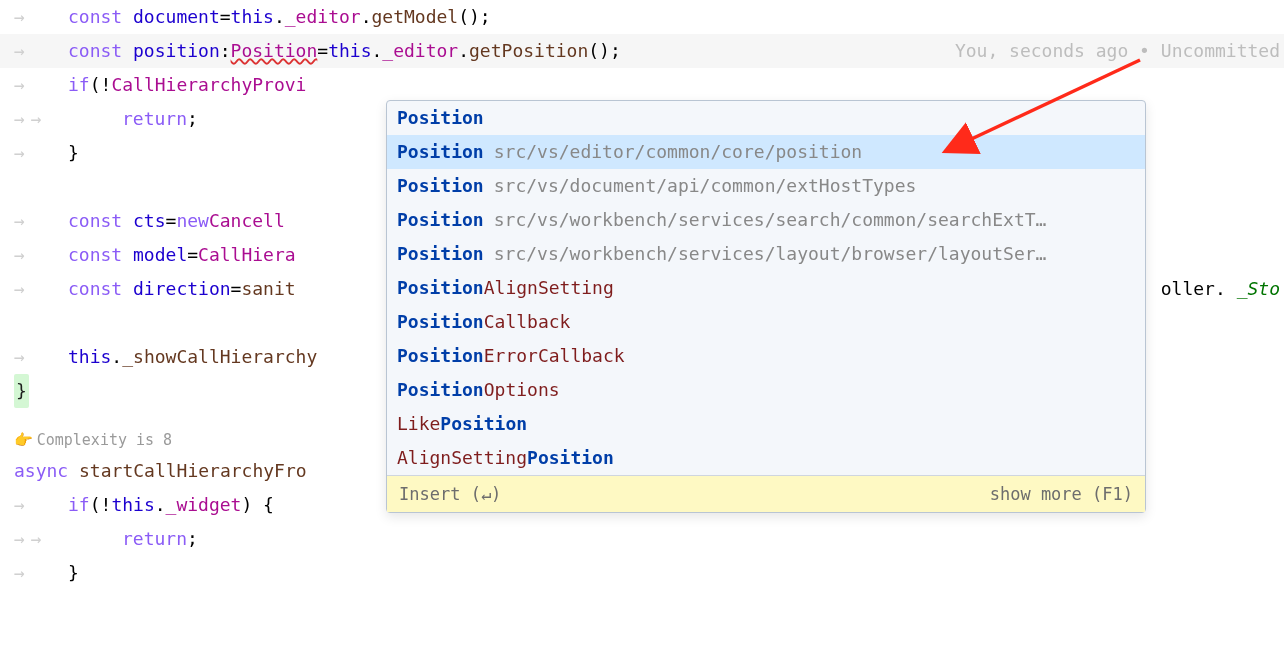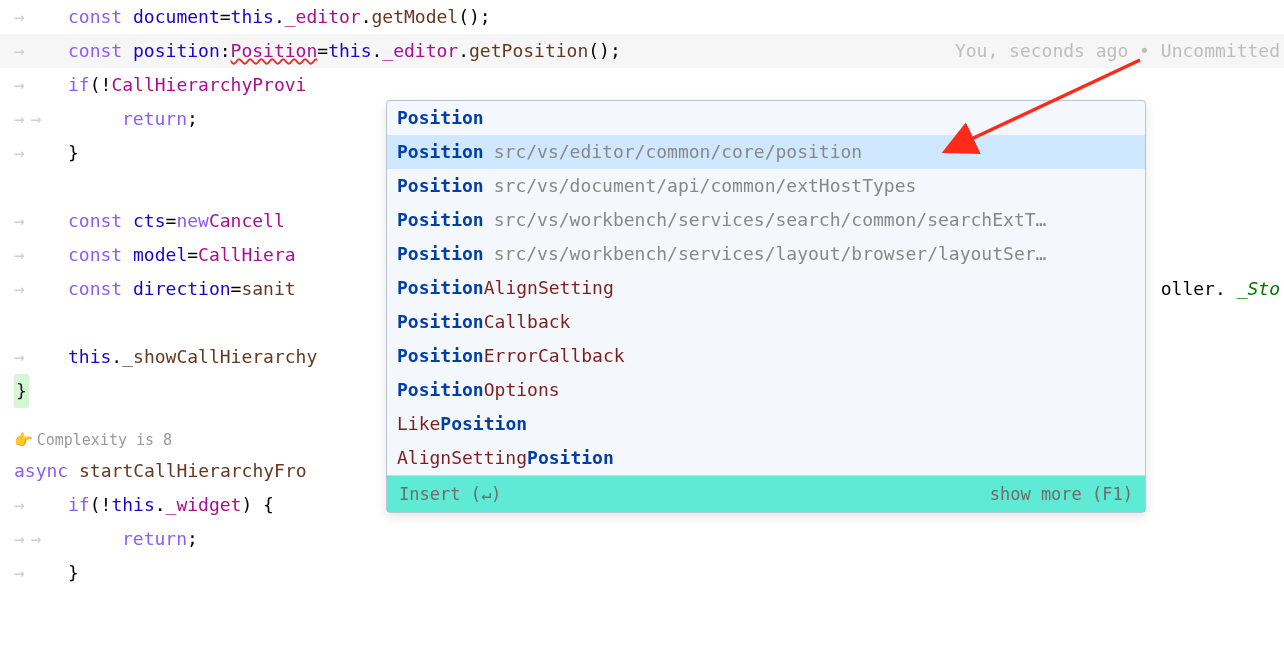--- a/index.html
+++ b/index.html
@@ -74,21 +74,21 @@
   .suggest-path {
     color: #888;
     font-weight: 400;
     overflow: hidden;
     text-overflow: ellipsis;
     white-space: nowrap;
     flex: 1;
   }
   .suggest-footer {
     border-top: 1px solid #cfd6df;
-    background: #5eead4;
+    background: #fef9c3;
     padding: 4px 12px;
     display: flex;
     justify-content: space-between;
     color: #6d6d6d;
     font-size: 17px;
     line-height: 28px;
   }
   .complexity {
     color: #9a9a9a;
     font-size: 15px;

